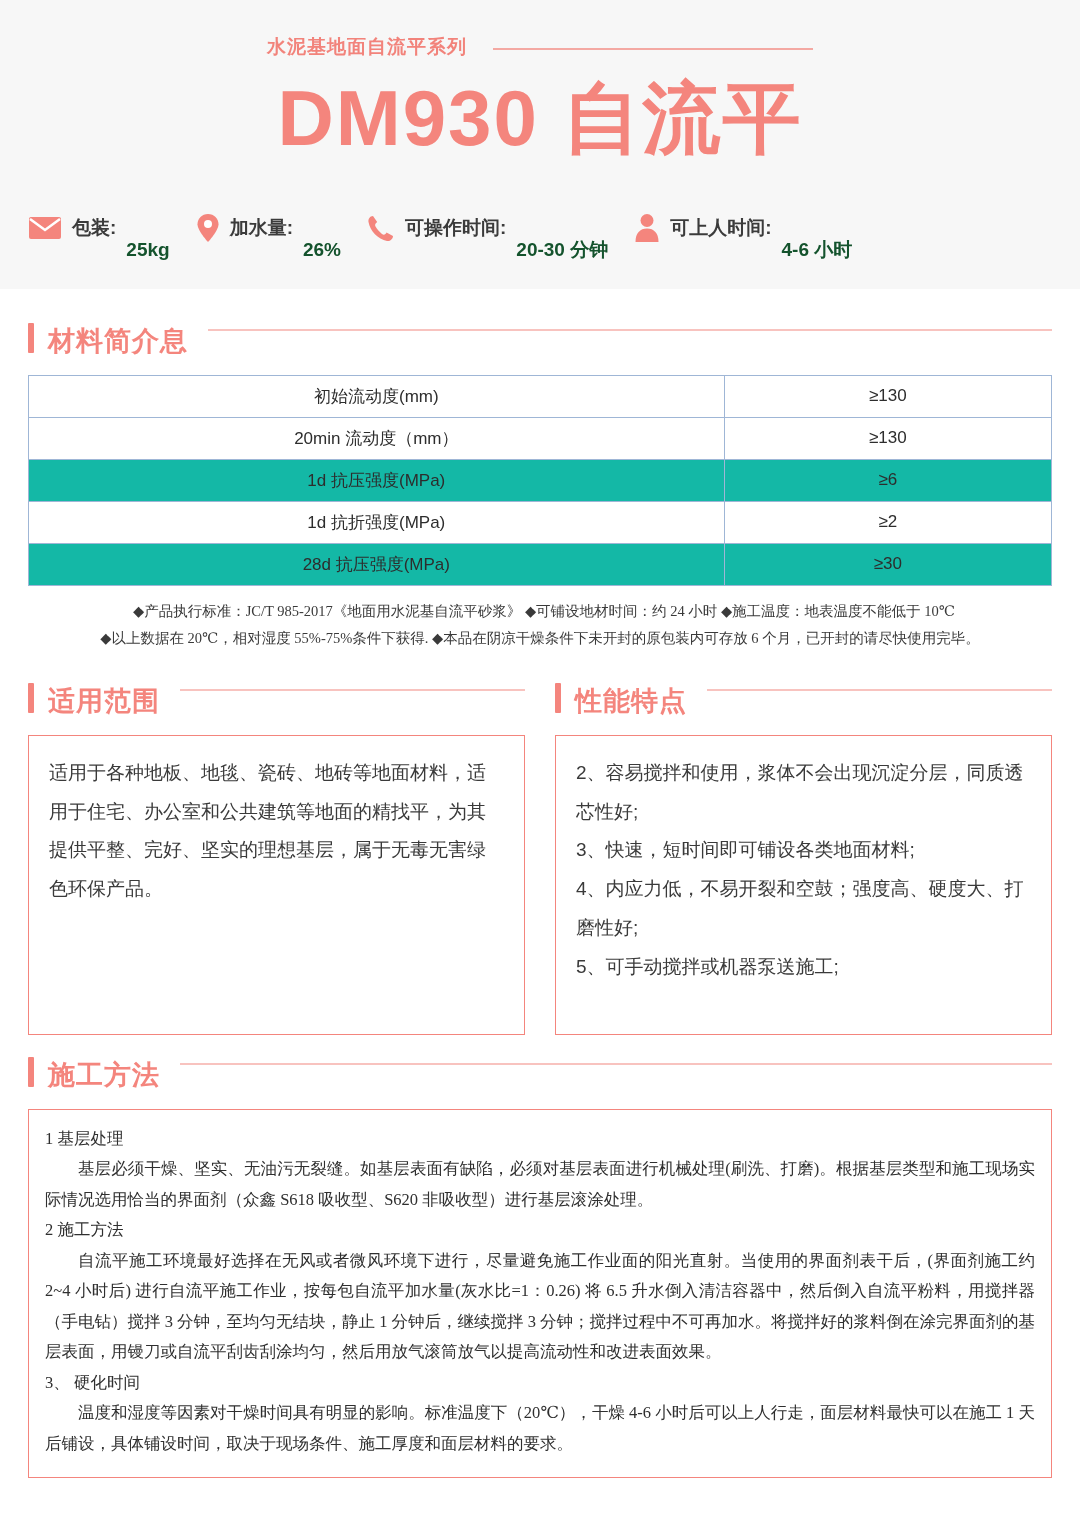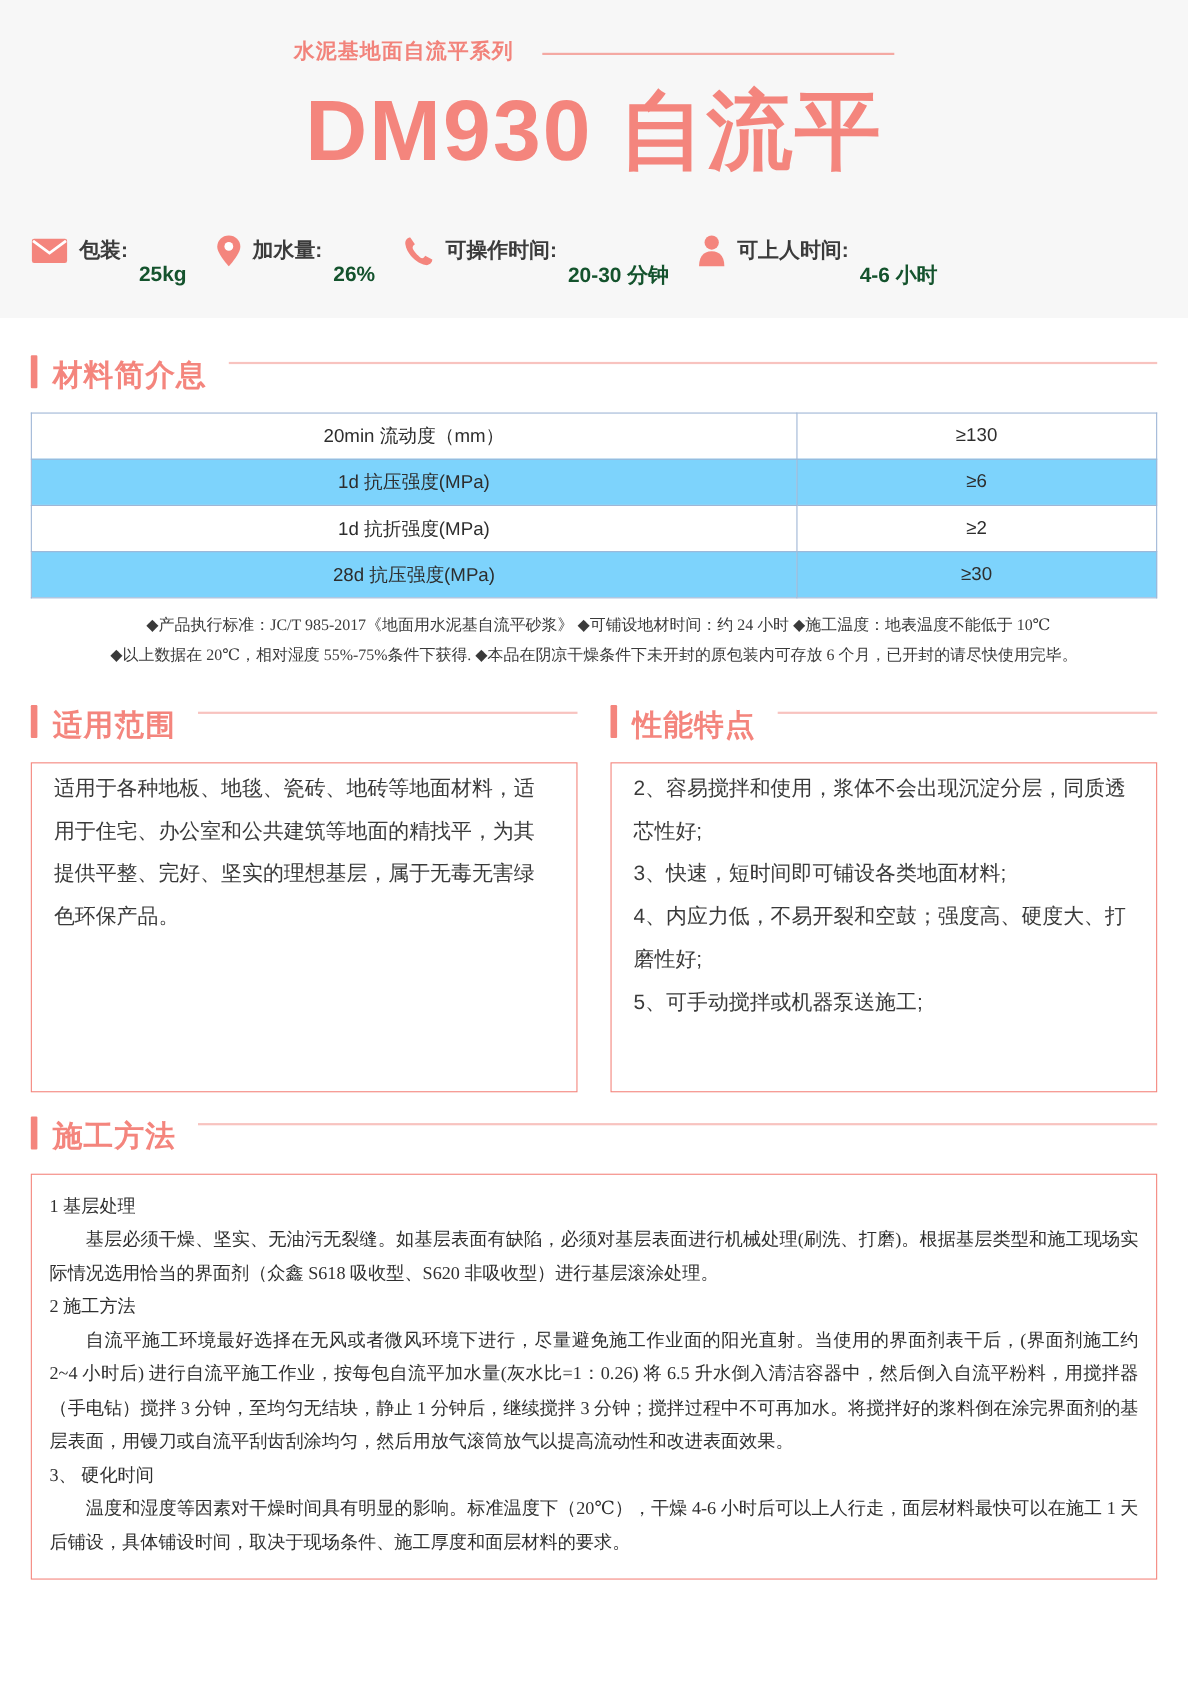--- a/index.html
+++ b/index.html
@@ -102,42 +102,42 @@
     border-collapse: collapse;
     border: 1px solid #9fb6d6;
     font-size: 17px;
   }
   table.spec td {
     border: 1px solid #9fb6d6;
     text-align: center;
     padding: 9px 4px;
     color: #2d2d2d;
   }
-  table.spec tr.alt td { background: #7dd3fc; }
+  table.spec tr.alt td { background: #14b8a6; }
   table.spec td.name { width: 68%; }
   .notes {
     margin-top: 12px;
     font-size: 14.5px;
     color: #3a3a3a;
     line-height: 1.9;
     font-family: "Liberation Serif", "DejaVu Serif", serif;
   }
   .notes .line { text-align: center; }
   .notes .line1 { text-align: center; padding-left: 8px; }
 
   
   .two-col {
     display: flex;
     gap: 30px;
     padding: 30px 28px 0 28px;
   }
   .col { flex: 1; min-width: 0; }
   .panel {
     border: 1px solid #f4857d;
-    padding: 5px 20px;
+    padding: 18px 20px;
     font-size: 19px;
     line-height: 2.05;
     color: #3a3a3a;
   }
   .panel.left { min-height: 300px; }
   .panel.right { min-height: 300px; }
   .panel p { margin: 0; }
   .panel .item { margin: 0; }
 
   
@@ -217,20 +217,24 @@
     <div class="sec-head">
       <div class="bar"></div>
       <div class="txt">材料简介息</div>
       <div class="rule"></div>
     </div>
 
 
     <table class="spec">
       <tbody>
         <tr>
+          <td class="name">初始流动度(mm)</td>
+          <td>≥130</td>
+        </tr>
+        <tr>
           <td class="name">20min 流动度（mm）</td>
           <td>≥130</td>
         </tr>
         <tr class="alt">
           <td class="name">1d 抗压强度(MPa)</td>
           <td>≥6</td>
         </tr>
         <tr>
           <td class="name">1d 抗折强度(MPa)</td>
           <td>≥2</td>

